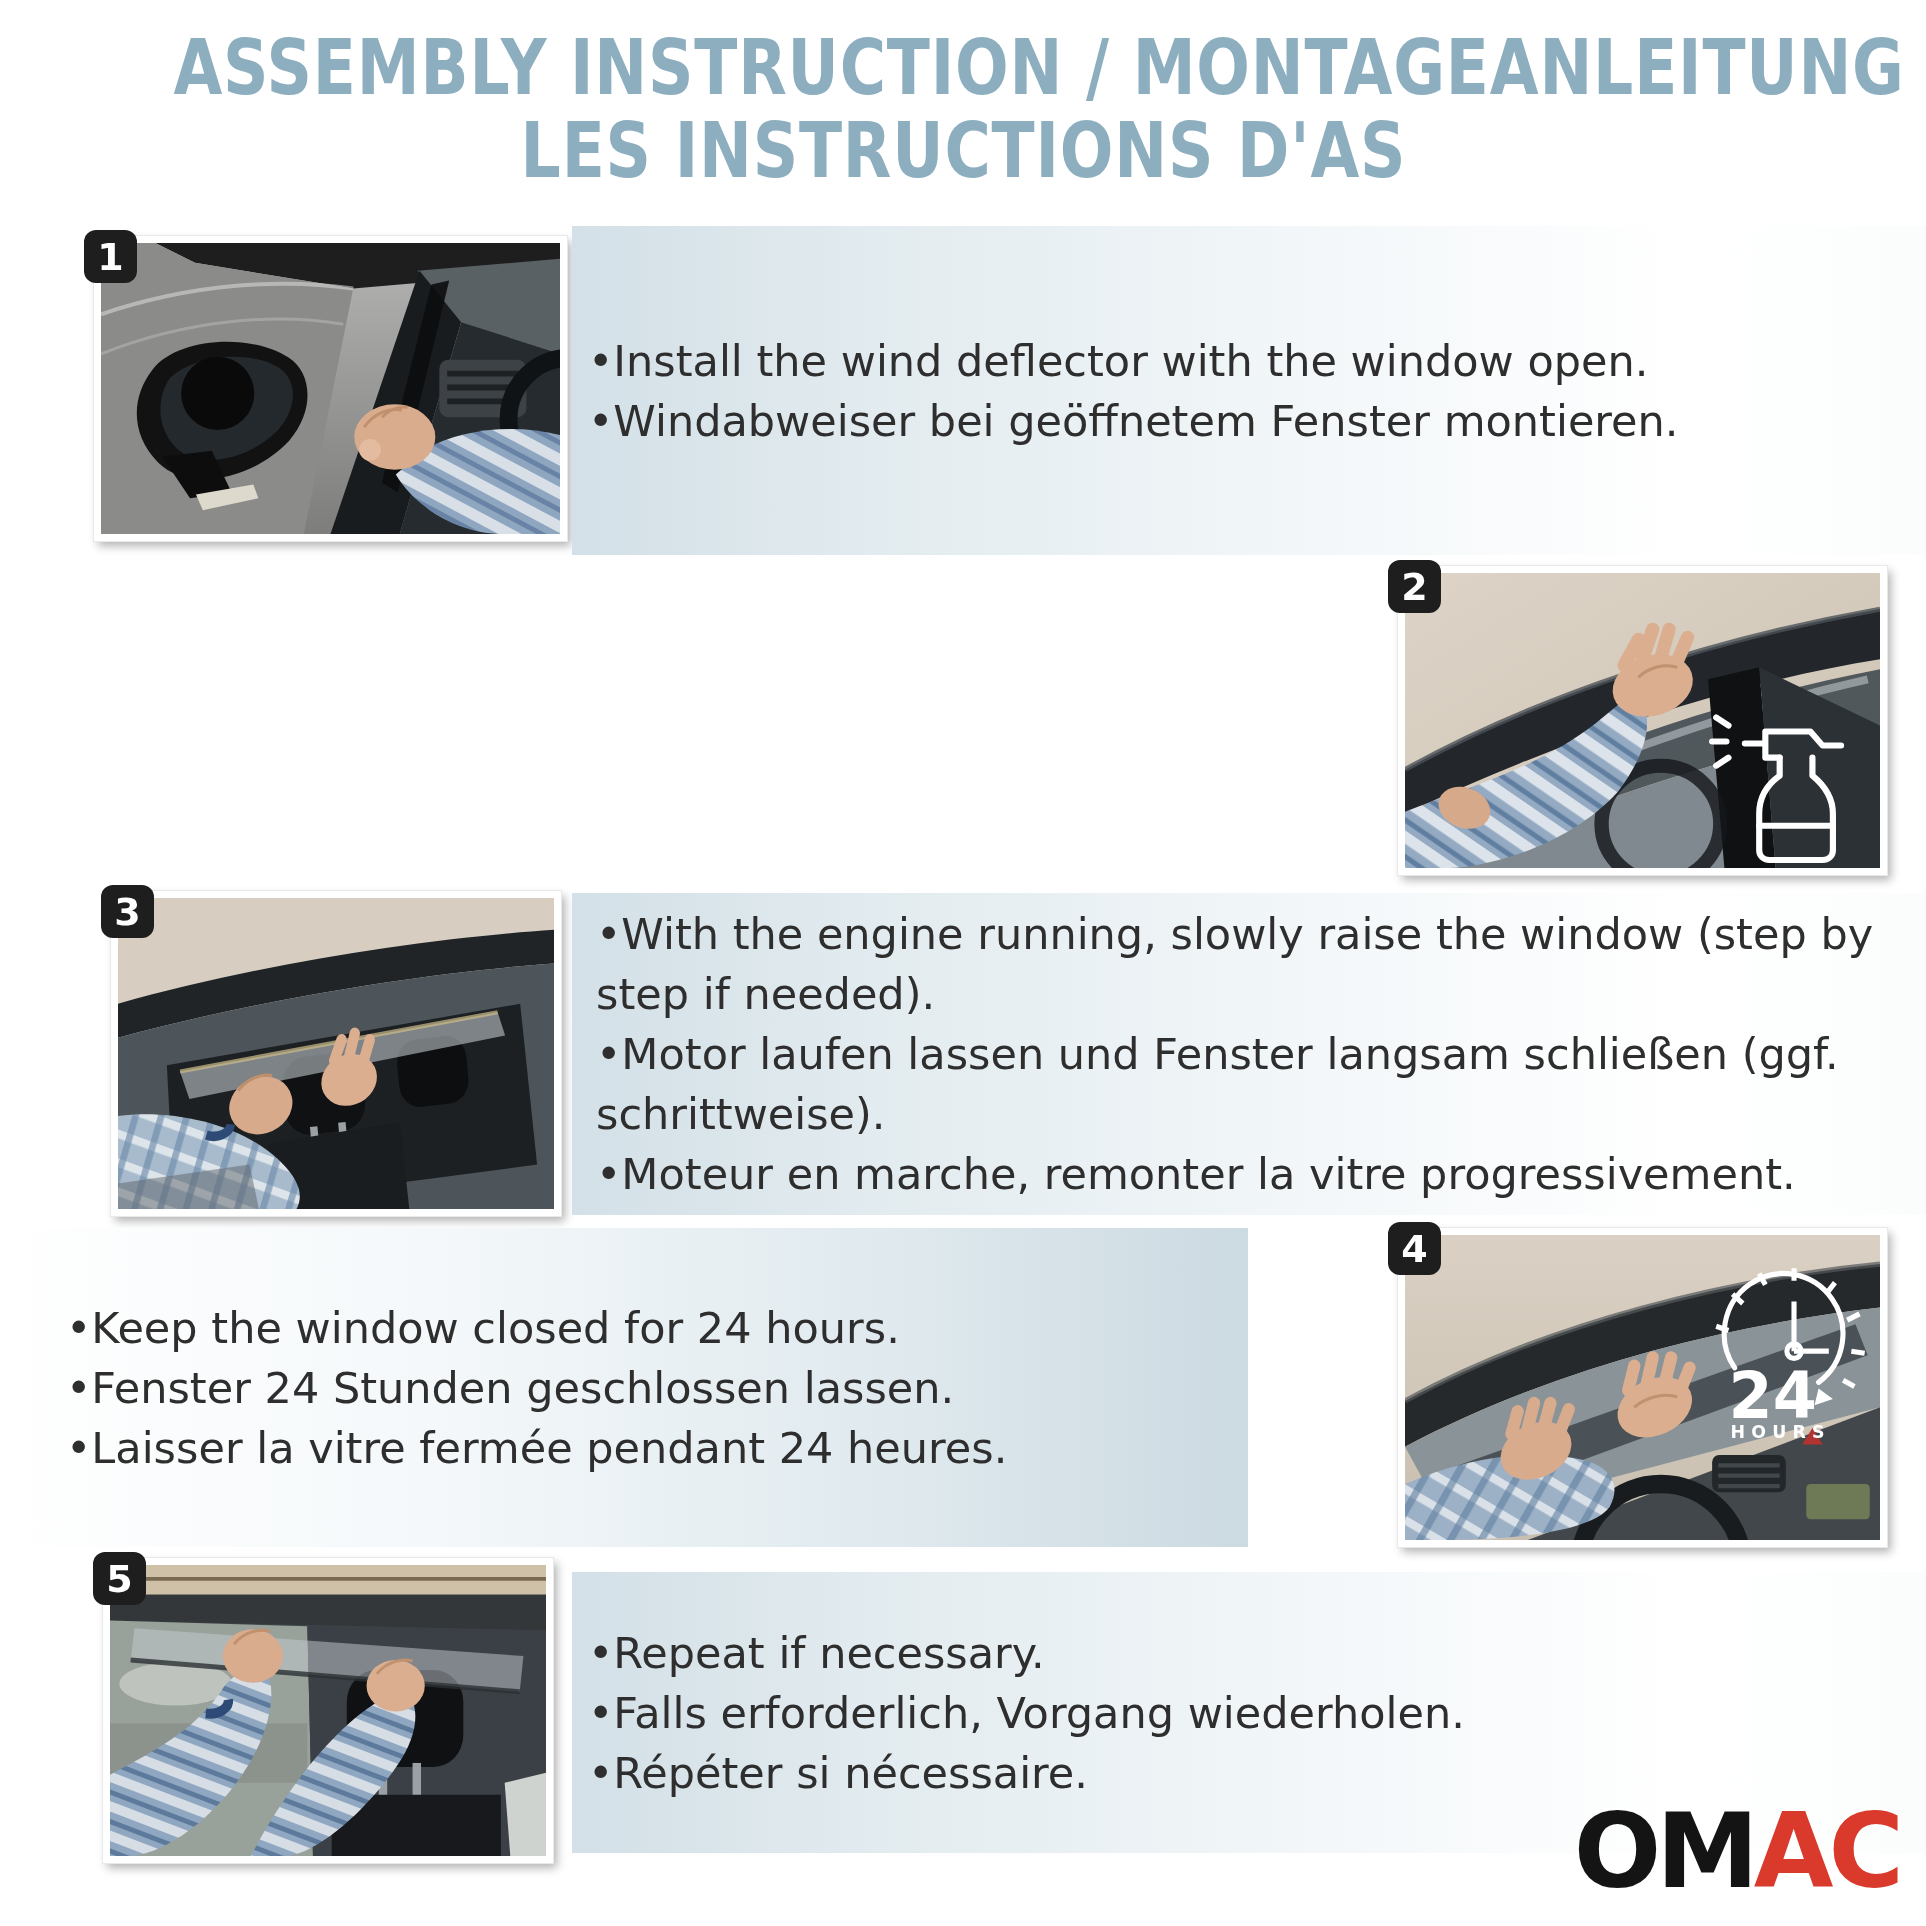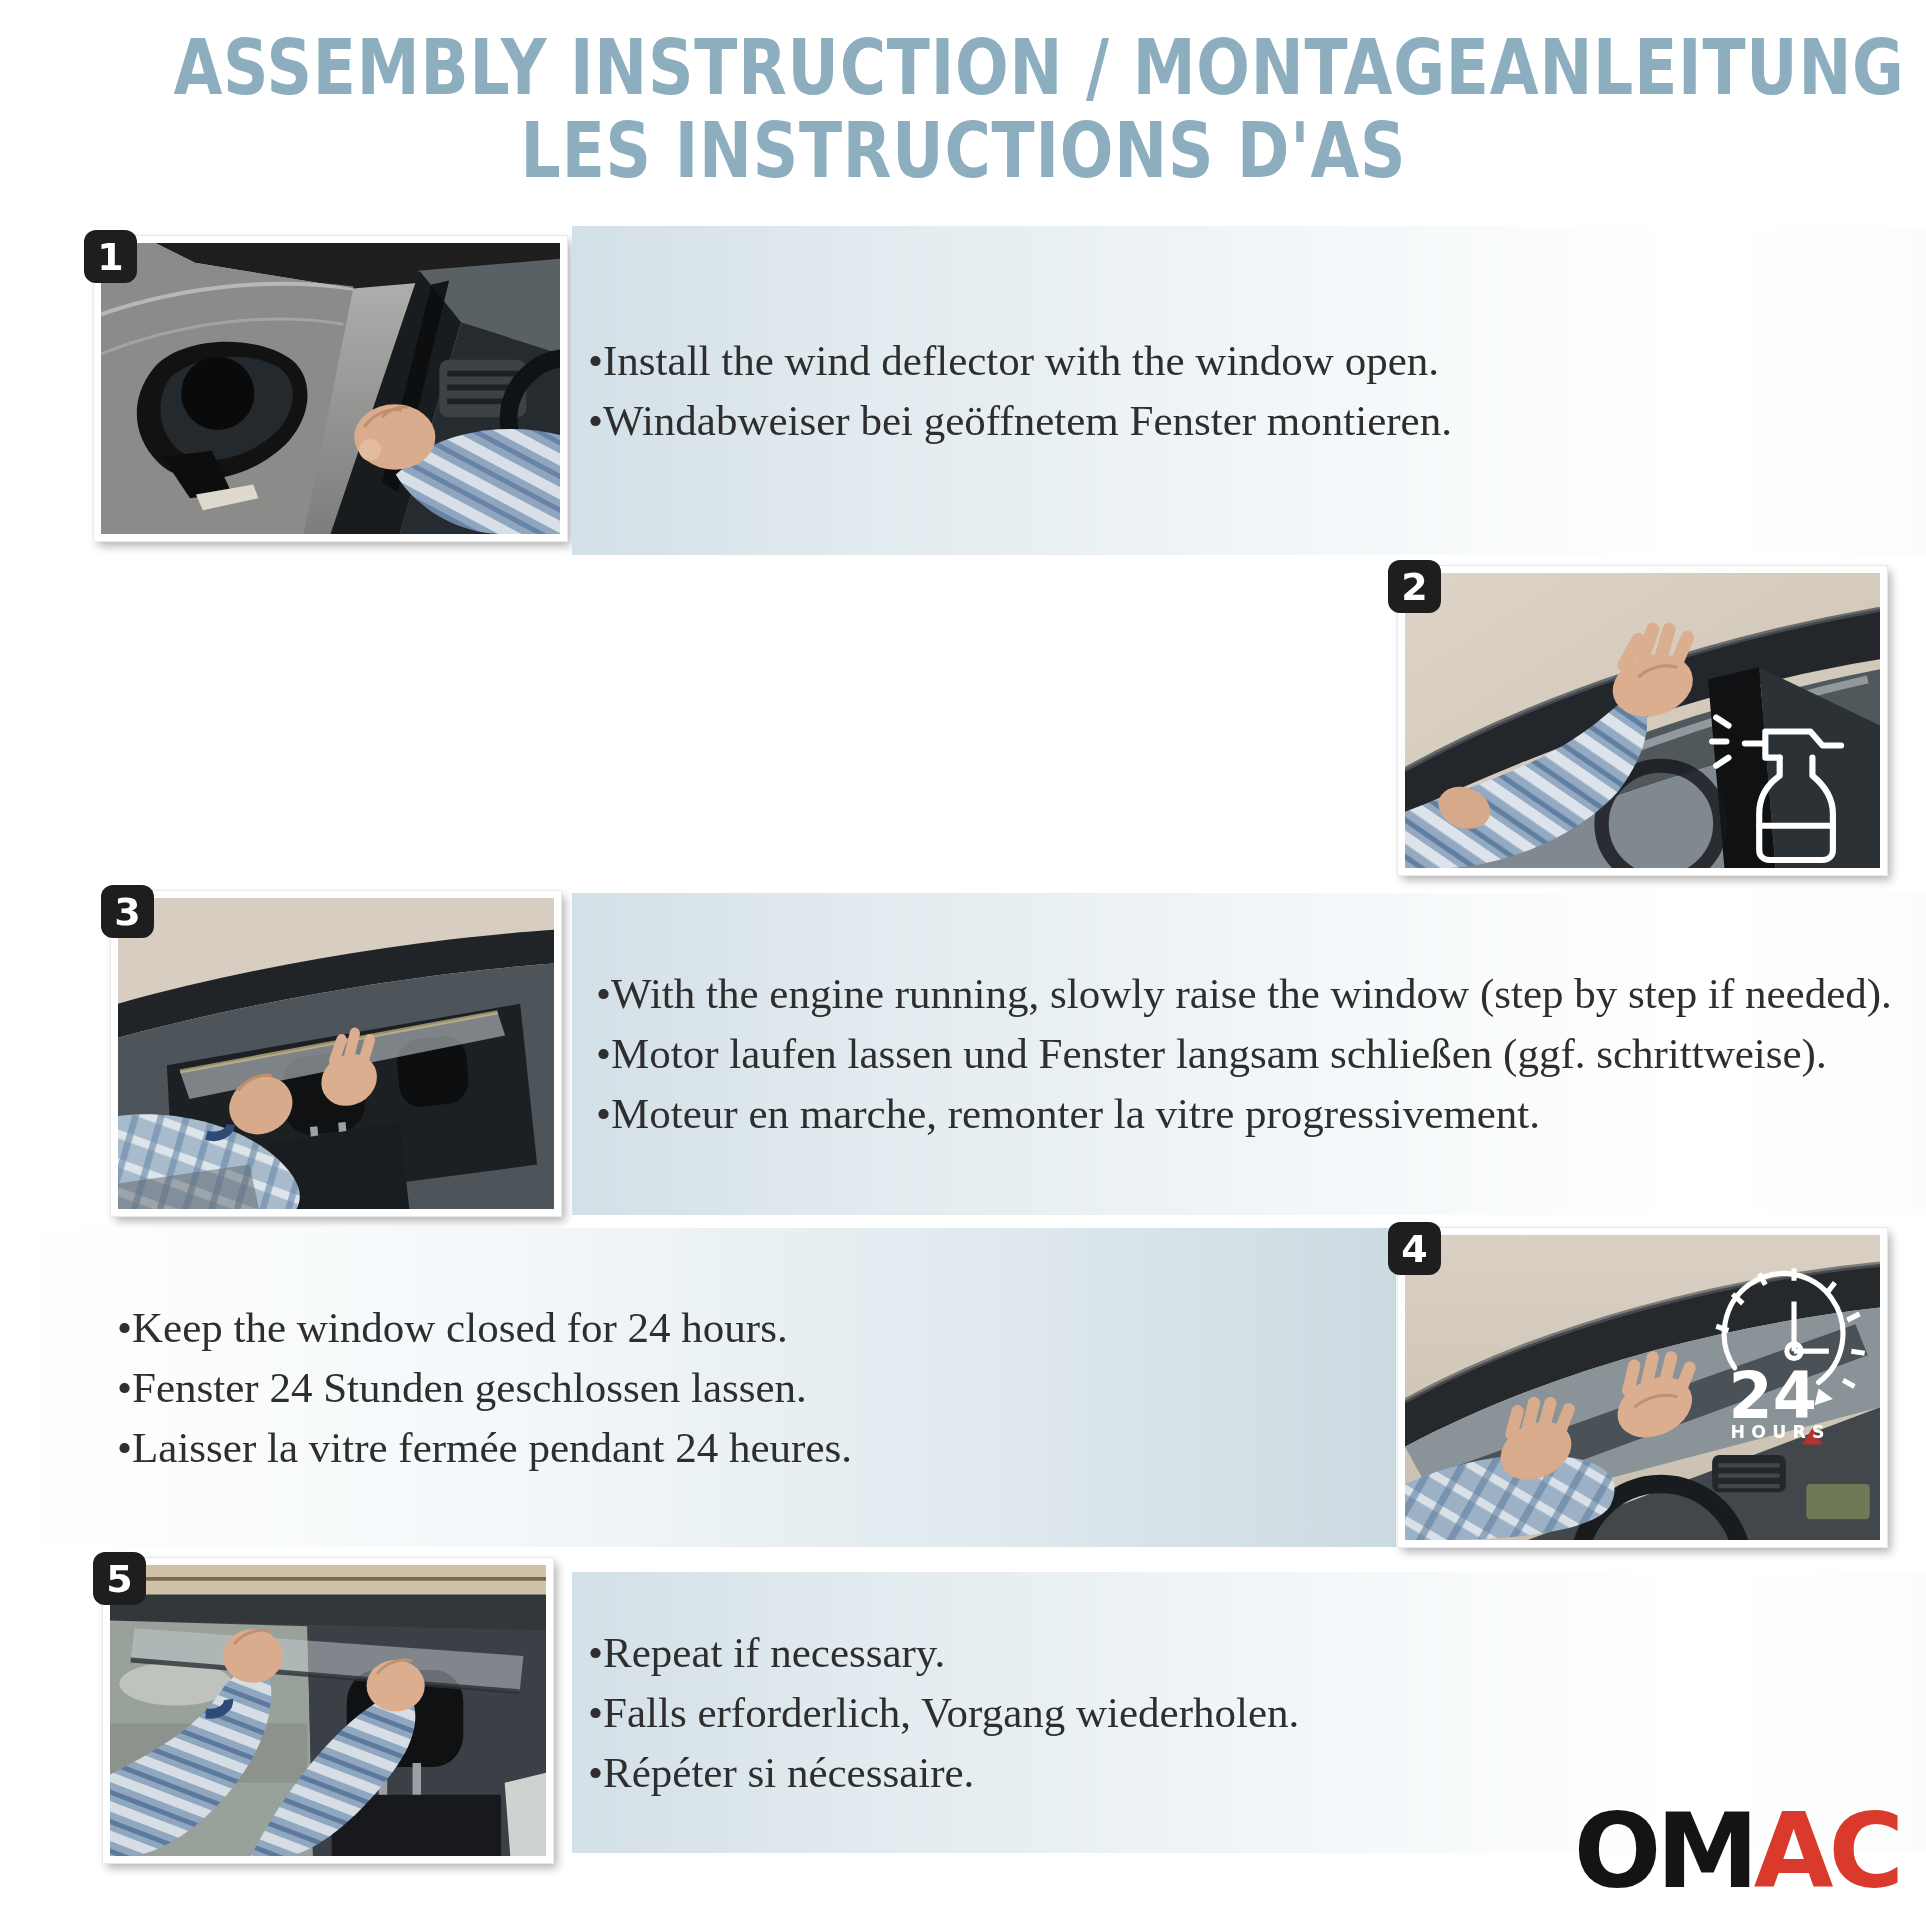--- a/index.html
+++ b/index.html
@@ -6,21 +6,21 @@
   .page{position:relative;width:1927px;height:1927px;background:#ffffff;overflow:hidden;
         font-family:"DejaVu Sans","Liberation Sans",sans-serif;}
   
   .title-wrap{position:absolute;left:0;top:26px;width:100%;text-align:center;}
   .title-line{display:block;font-weight:bold;font-size:77px;line-height:83px;
               color:#8caebf;letter-spacing:1px;transform:scaleX(0.82);white-space:nowrap;}
   
   .panel{position:absolute;display:flex;flex-direction:column;justify-content:center;}
   .panel.fade-right{background:linear-gradient(90deg,#d3e0e7 0%,#e2ebef 22%,#f3f7f9 55%,#ffffff 82%,#fbfdfd 100%);}
   .panel.fade-left{background:linear-gradient(90deg,#ffffff 0%,#f4f8fa 35%,#dfe9ee 72%,#ccdae1 100%);}
-  .bullet{font-size:43px;line-height:60px;color:#2e2e2e;font-family:Liberation Serif, serif;}
+  .bullet{font-size:43px;line-height:60px;color:#2e2e2e;}
   
   .photo{position:absolute;background:#ffffff;padding:7px;box-sizing:border-box;
          box-shadow:0 0 0 1px #e9e9e9,4px 5px 9px rgba(0,0,0,0.30);}
   .photo svg{display:block;width:100%;height:100%;}
   .badge{position:absolute;left:-10px;top:-6px;width:53px;height:53px;background:#1e1e1e;
          border-radius:12px;color:#ffffff;font-weight:bold;font-size:38px;
          display:flex;align-items:center;justify-content:center;z-index:5;}
   
   .logo{position:absolute;right:28px;bottom:26px;font-weight:bold;font-size:103px;
         line-height:99px;letter-spacing:-5px;white-space:nowrap;text-align:right;}
@@ -155,21 +155,21 @@
       </g>
       <path d="M0,270 L140,252 L150,294 L0,294 Z" fill="#5d646a" opacity="0.5"></path>
     </svg>
   </div>
   <div class="panel fade-right" style="left:572px;top:893px;width:1354px;height:322px;padding-left:24px;padding-right:20px;box-sizing:border-box;">
     <div class="bullet">•With the engine running, slowly raise the window (step by step if needed).</div>
     <div class="bullet">•Motor laufen lassen und Fenster langsam schließen (ggf. schrittweise).</div>
     <div class="bullet">•Moteur en marche, remonter la vitre progressivement.</div>
   </div>
 
-  <div class="panel fade-left" style="left:0px;top:1228px;width:1396px;height:319px;padding-left:117px;padding-right:26px;box-sizing:border-box;">
+  <div class="panel fade-left" style="left:0px;top:1228px;width:1248px;height:319px;padding-left:66px;padding-right:26px;box-sizing:border-box;">
     <div class="bullet">•Keep the window closed for 24 hours.</div>
     <div class="bullet">•Fenster 24 Stunden geschlossen lassen.</div>
     <div class="bullet">•Laisser la vitre fermée pendant 24 heures.</div>
   </div>
   <div class="photo" style="left:1398px;top:1228px;width:489px;height:319px;">
     <div class="badge">4</div>
     <svg viewBox="0 0 464 294" preserveAspectRatio="none">
       <defs>
         <linearGradient id="s4bg" x1="0" y1="0" x2="0" y2="1">
           <stop offset="0" stop-color="#dad0c3"></stop>

